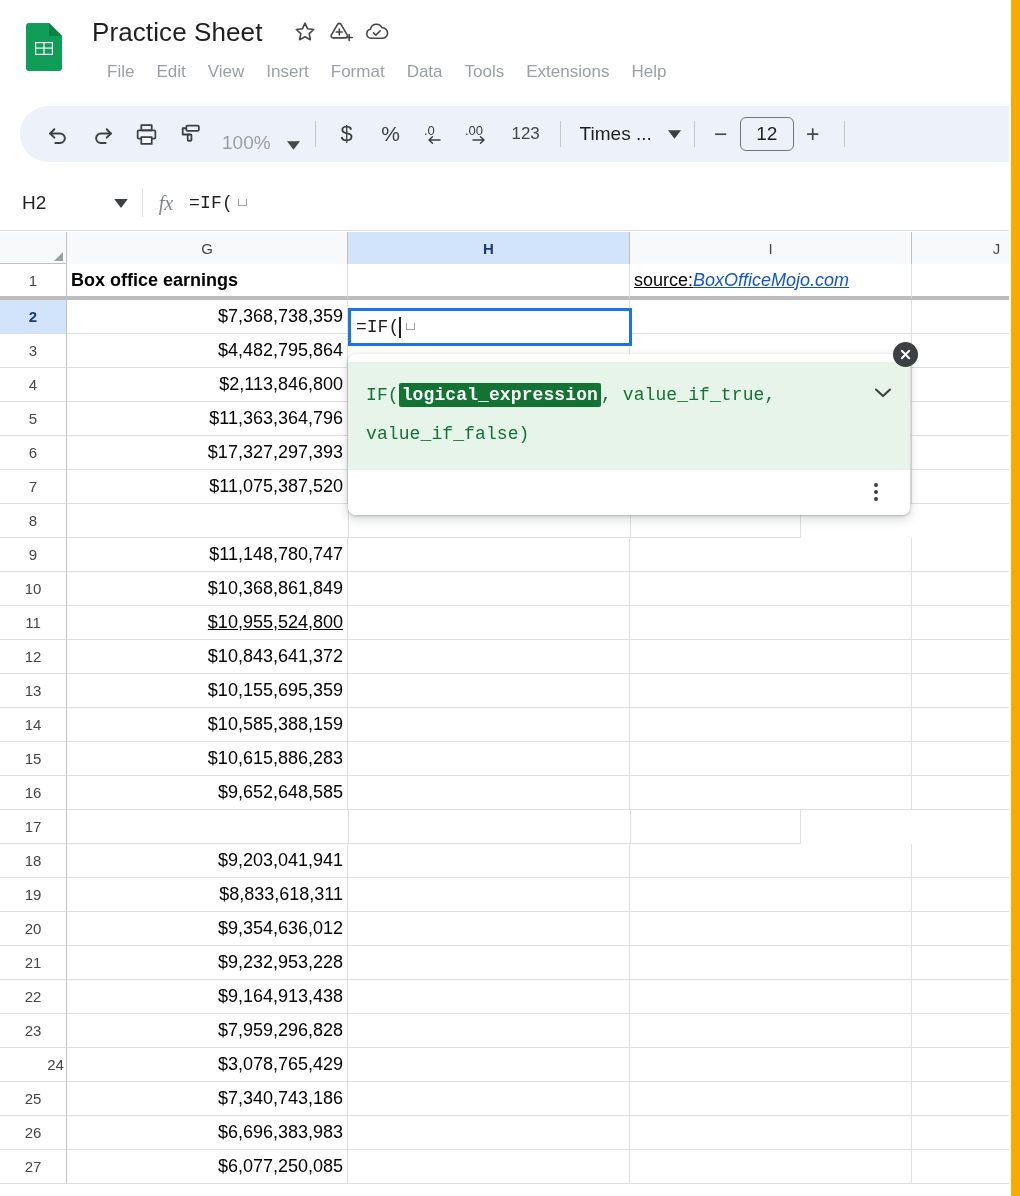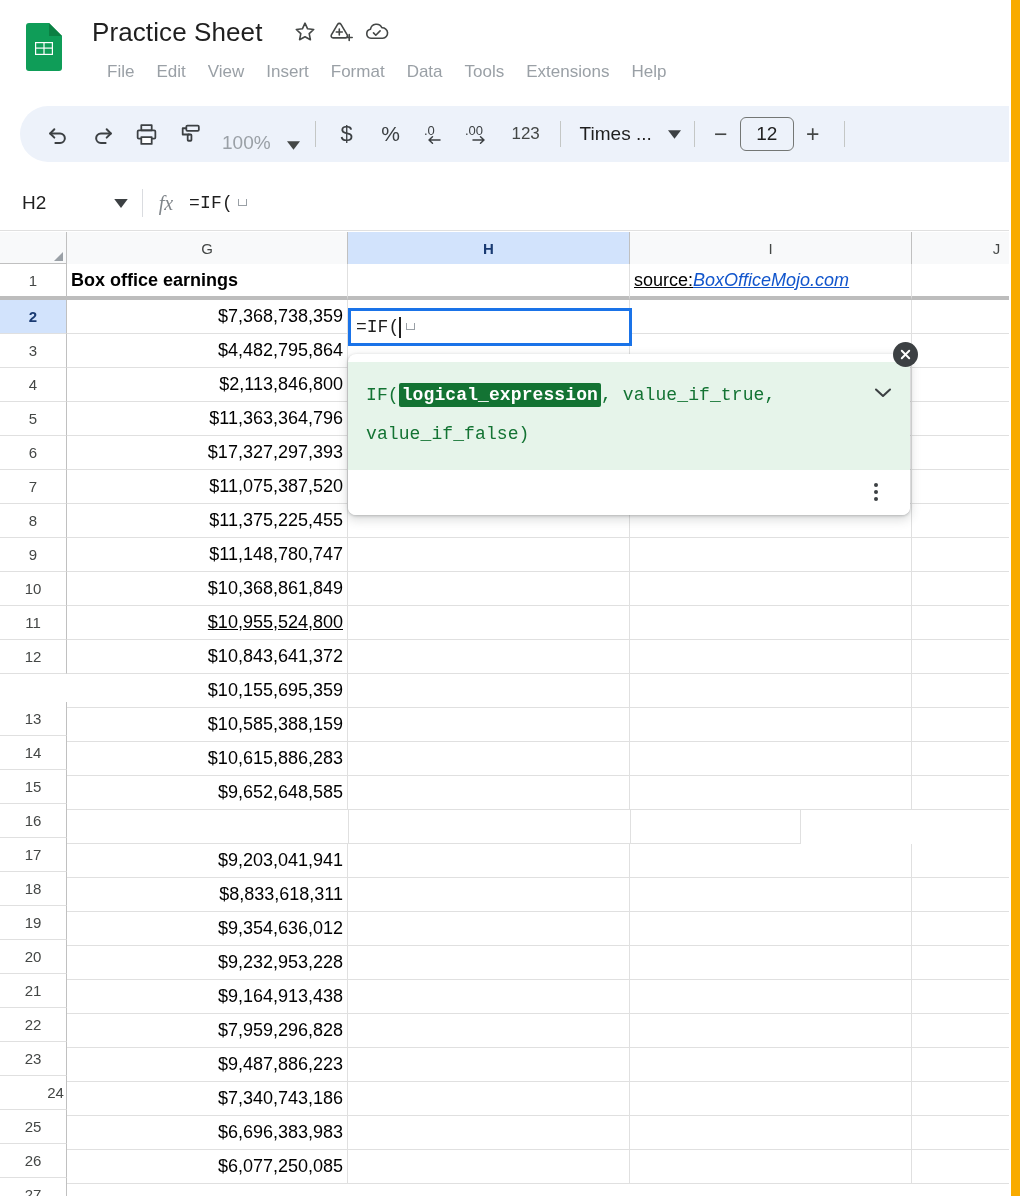--- a/index.html
+++ b/index.html
@@ -525,21 +525,21 @@
       </div>
       <div class="row-head" style="height: 34px;">
         <span>10</span>
       </div>
       <div class="row-head" style="height: 34px;">
         <span>11</span>
       </div>
       <div class="row-head" style="height: 34px;">
         <span>12</span>
       </div>
-      <div class="row-head" style="height: 34px; margin-top: 28px;">
+      <div class="row-head" style="height: 34px;">
         <span>13</span>
       </div>
       <div class="row-head" style="height: 34px;">
         <span>14</span>
       </div>
       <div class="row-head" style="height: 34px;">
         <span>15</span>
       </div>
       <div class="row-head" style="height: 34px;">
         <span>16</span>
@@ -632,23 +632,20 @@
       </div>
       <div class="grid-row">
         <div class="cell num" style="width: 281px; height: 34px;">
           <span>$11,075,387,520</span>
         </div>
         <div class="cell" style="width: 282px; height: 34px;"></div>
         <div class="cell" style="width: 282px; height: 34px;"></div>
         <div class="cell" style="width: 170px; height: 34px;"></div>
       </div>
       <div class="grid-row">
-        <div class="cell num" style="width: 281px; height: 34px;">
-          <span>$11,375,225,455</span>
-        </div>
         <div class="cell" style="width: 282px; height: 34px;"></div>
         <div class="cell" style="width: 282px; height: 34px;"></div>
         <div class="cell" style="width: 170px; height: 34px;"></div>
       </div>
       <div class="grid-row">
         <div class="cell num" style="width: 281px; height: 34px;">
           <span>$11,148,780,747</span>
         </div>
         <div class="cell" style="width: 282px; height: 34px;"></div>
         <div class="cell" style="width: 282px; height: 34px;"></div>
@@ -758,21 +755,21 @@
       <div class="grid-row">
         <div class="cell num" style="width: 281px; height: 34px;">
           <span>$7,959,296,828</span>
         </div>
         <div class="cell" style="width: 282px; height: 34px;"></div>
         <div class="cell" style="width: 282px; height: 34px;"></div>
         <div class="cell" style="width: 170px; height: 34px;"></div>
       </div>
       <div class="grid-row">
         <div class="cell num" style="width: 281px; height: 34px;">
-          <span>$9,487,886,223</span>
+          <span>$3,078,765,429</span>
         </div>
         <div class="cell" style="width: 282px; height: 34px;"></div>
         <div class="cell" style="width: 282px; height: 34px;"></div>
         <div class="cell" style="width: 170px; height: 34px;"></div>
       </div>
       <div class="grid-row">
         <div class="cell num" style="width: 281px; height: 34px;">
           <span>$7,340,743,186</span>
         </div>
         <div class="cell" style="width: 282px; height: 34px;"></div>

